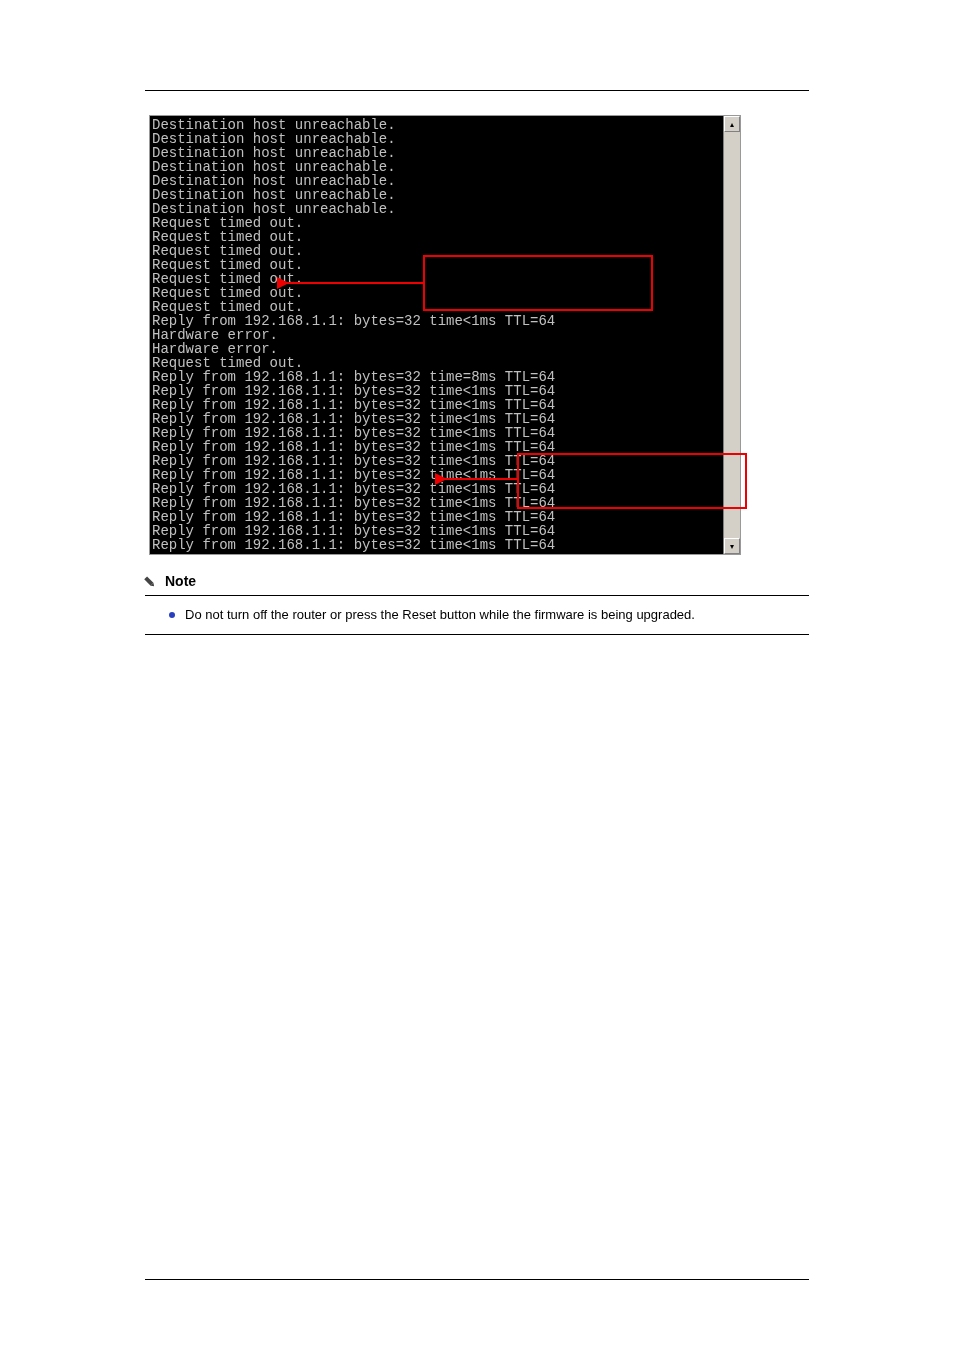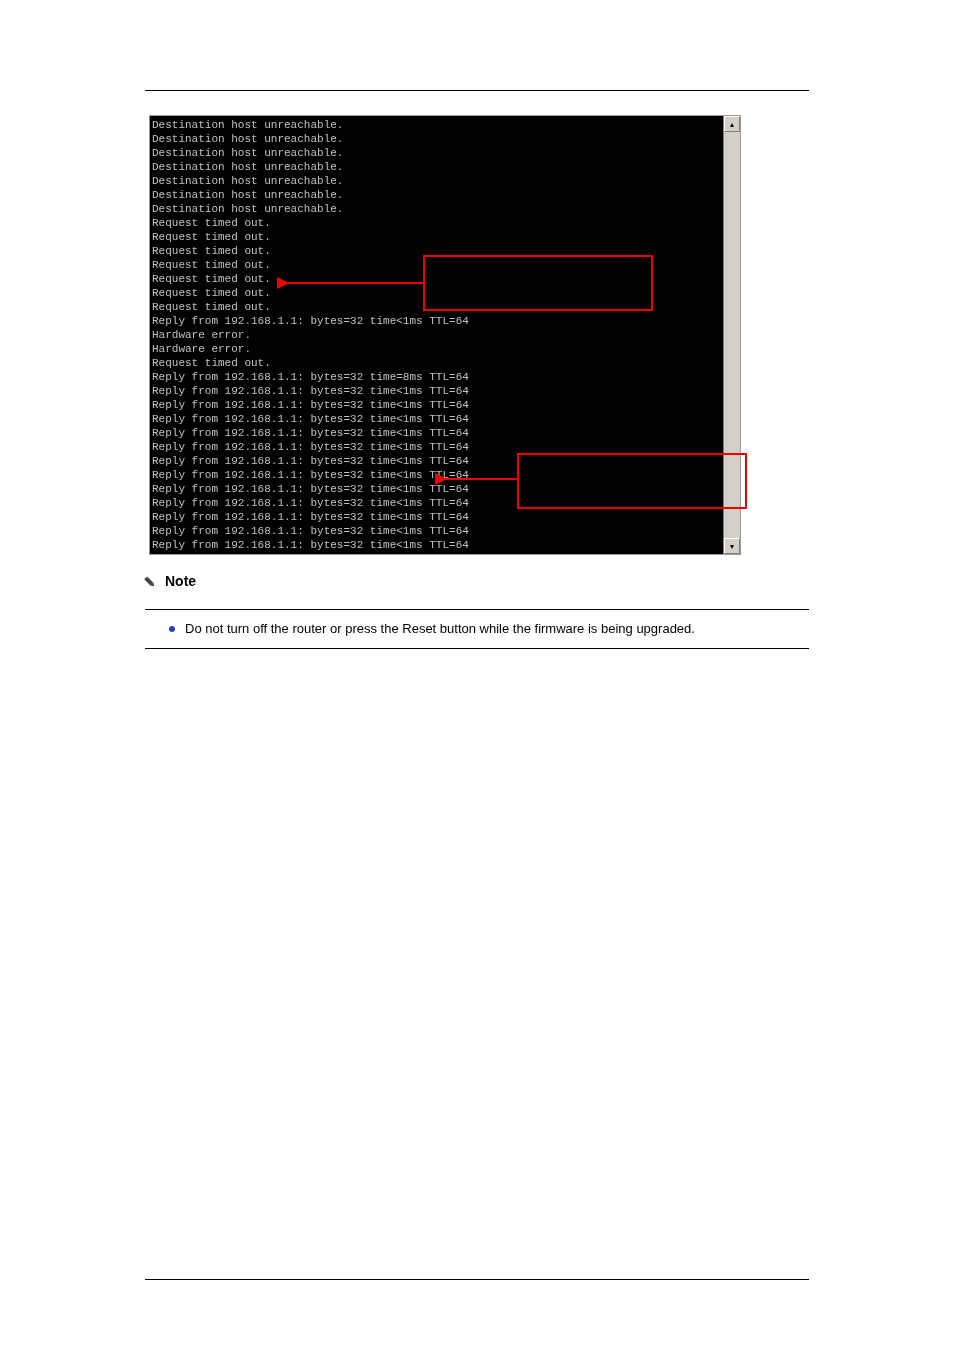--- a/index.html
+++ b/index.html
@@ -5,28 +5,28 @@
   body{margin:0;background:#fff;font-family:Arial,sans-serif;font-size:13px;color:#000}
   .page{width:954px;height:1350px;position:relative;box-sizing:border-box;padding:90px 145px 60px 145px}
   .hr-top{border:none;border-top:1px solid #000;margin:0 0 24px 0}
   .cmd-window{width:590px;margin-left:4px;border:1px solid #999;background:#000;position:relative}
   .titlebar{height:18px;background:linear-gradient(#3a6ea5,#2a5a95);color:#fff;font-size:11px;font-weight:bold;display:flex;align-items:center;padding:0 2px}
   .titlebar .icon{width:14px;height:14px;background:#000;border:1px solid #fff;margin-right:4px;display:flex;align-items:center;justify-content:center;color:#fff;font-size:8px;font-family:monospace}
   .titlebar .title-text{flex:1;white-space:nowrap;overflow:hidden}
   .win-btns{display:flex;gap:2px}
   .win-btn{width:16px;height:14px;background:#d4d0c8;border:1px solid #fff;border-right-color:#808080;border-bottom-color:#808080;font-size:9px;display:flex;align-items:center;justify-content:center;font-family:Arial;font-weight:bold;color:#000;cursor:pointer}
   .console-body{display:flex}
-  .console-text{flex:1;padding:2px 0 2px 2px;font-family:"Lucida Console","Courier New",monospace;font-size:11px;line-height:14px;color:#c0c0c0;white-space:pre}
+  .console-text{flex:1;padding:2px 0 2px 2px;font-family:"Lucida Console","Courier New",monospace;font-size:14px;line-height:14px;color:#c0c0c0;white-space:pre}
   .scrollbar{width:16px;background:#d4d0c8;border-left:1px solid #808080;position:relative}
   .scroll-btn{width:14px;height:14px;background:#d4d0c8;border:1px solid #fff;border-right-color:#808080;border-bottom-color:#808080;position:absolute;left:0;font-size:8px;display:flex;align-items:center;justify-content:center;color:#000}
   .scroll-btn.up{top:0}
   .scroll-btn.down{bottom:0}
   .callout-box{position:absolute;border:2px solid #e00;background:transparent}
   .arrow-svg{position:absolute;pointer-events:none}
-  .note-row{display:flex;align-items:flex-start;margin-top:18px;margin-bottom:20px}
+  .note-row{display:flex;align-items:flex-start;margin-top:18px;margin-bottom:6px}
   .pencil{width:14px;height:14px;margin-right:6px;transform:rotate(-45deg)}
   .pencil svg{display:block}
   .note-label{font-weight:bold;font-size:14px}
   .hr-note{border:none;border-top:1px solid #000;margin:4px 0 10px 0}
   .bullets{margin:0 0 0 24px;padding:0;list-style:none}
   .bullets li{position:relative;padding-left:16px;line-height:18px;margin-bottom:8px;color:#000}
   .bullets li::before{content:"";position:absolute;left:0;top:6px;width:6px;height:6px;background:#2a3fbf;border-radius:50%}
   .hr-end{border:none;border-top:1px solid #000;margin:10px 0 0 0}
   .footer-line{position:absolute;left:145px;right:145px;bottom:70px;border-top:1px solid #000}
   .footer-text{position:absolute;left:145px;right:145px;bottom:50px;font-size:10px;color:#333;display:flex;justify-content:space-between}

